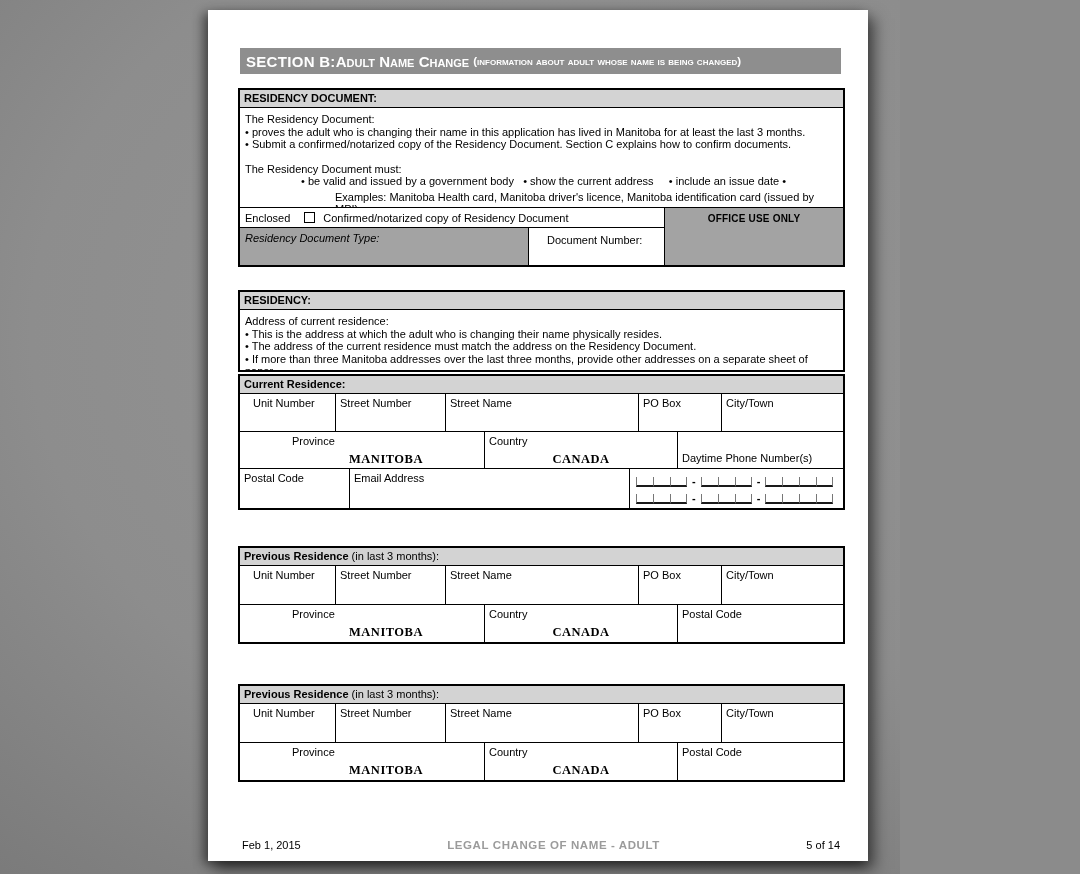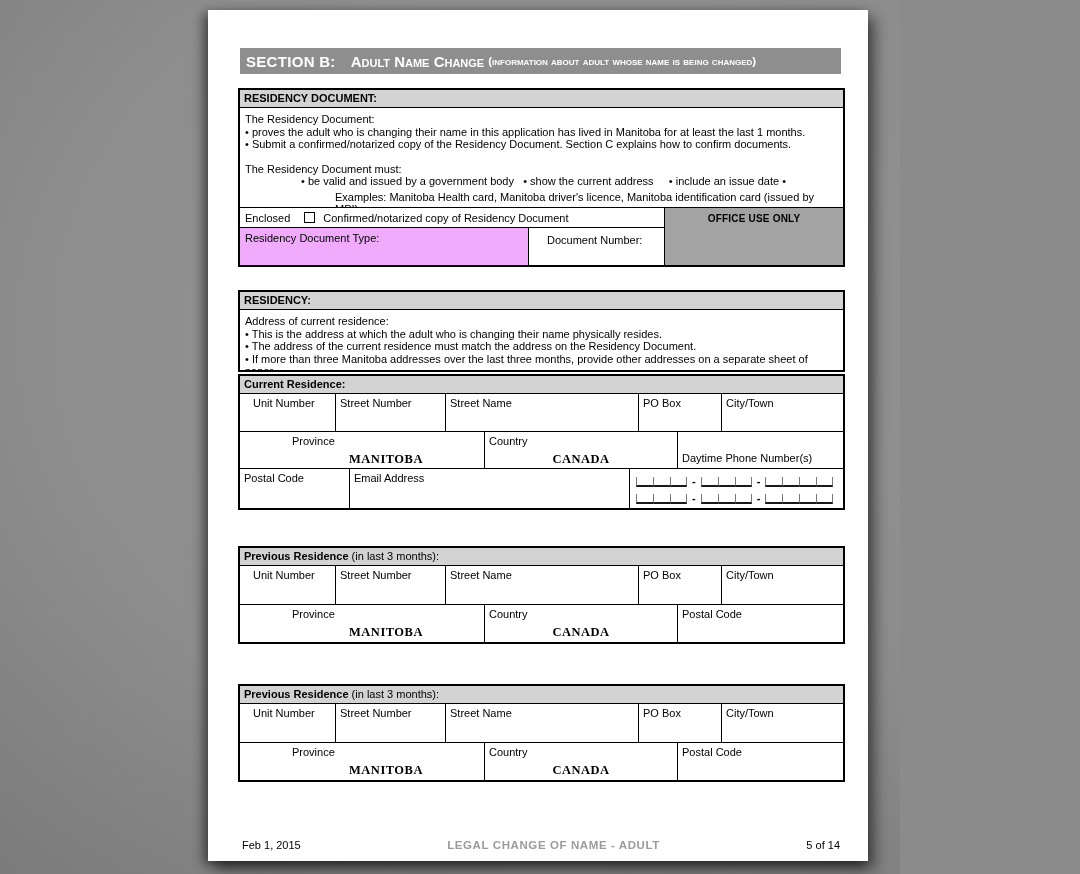--- a/index.html
+++ b/index.html
@@ -20,21 +20,21 @@
   .content { position:absolute; left:30px; top:0; width:607px; }
 
   
   .section-bar {
     margin:38px 0 0 2px; width:601px; height:26px;
     background:#8e8e8e; color:#ffffff;
     display:flex; align-items:center; padding-left:6px;
     white-space:nowrap;
   }
   .sec-prefix { font-size:15px; font-weight:bold; letter-spacing:0.3px; }
-  .sec-title  { font-variant:small-caps; font-size:15px; font-weight:bold; margin-left:15px; }
+  .sec-title  { font-variant:small-caps; font-size:15px; font-weight:bold; }
   .sec-sub    { font-variant:small-caps; font-size:11.5px; font-weight:bold; margin-left:4px; }
 
   
   .formbox { border:2px solid #000; width:607px; }
   .graybar {
     background:#d3d3d3; border-bottom:1px solid #000;
     font-size:11px; font-weight:bold; padding:2px 4px; line-height:13px;
   }
   .graybar .normal { font-weight:normal; }
   .tb { font-size:11px; line-height:12.5px; padding:5px 5px 4px 5px; }
@@ -47,21 +47,21 @@
   .rd-left { width:424px; }
   .enclosed-row {
     height:20px; display:flex; align-items:center;
     font-size:11px; padding-left:5px; border-bottom:1px solid #000;
   }
   .checkbox {
     display:inline-block; width:11px; height:11px;
     border:1.5px solid #000; background:#fff; margin:0 8px 0 14px;
   }
   .type-row { display:flex; height:37px; }
-  .type-cell { width:289px; background:#f0abfc; border-right:1px solid #000; padding:4px 5px; font-size:11px; }
+  .type-cell { width:289px; background:#a3a3a3; border-right:1px solid #000; padding:4px 5px; font-size:11px;font-style:italic; }
   .number-cell { flex:1; padding:6px 0 0 18px; font-size:11px; }
   .office-cell {
     flex:1; border-left:1.5px solid #000; background:#a3a3a3;
     text-align:center; font-weight:bold; font-size:10px; padding-top:5px; letter-spacing:0.2px;
   }
 
   
   .addr { border:2px solid #000; width:607px; }
   .addr .row { display:flex; border-top:1px solid #000; }
   .addr .row.first { border-top:none;padding-left:9px; }
@@ -108,21 +108,21 @@
         <span class="sec-title">Adult Name Change</span>
         <span class="sec-sub">(information about adult whose name is being changed)</span>
       </div>
 
       <div style="height:14px"></div>
 
       <div class="formbox">
         <div class="graybar">RESIDENCY DOCUMENT:</div>
         <div class="tb" style="height:99px; overflow:hidden;">
           <div>The Residency Document:</div>
-          <div>• proves the adult who is changing their name in this application has lived in Manitoba for at least the last 1 months.</div>
+          <div>• proves the adult who is changing their name in this application has lived in Manitoba for at least the last 3 months.</div>
           <div>• Submit a confirmed/notarized copy of the Residency Document. Section C explains how to confirm documents.</div>
           <div class="gap"></div>
           <div>The Residency Document must:</div>
           <div class="indent1">• be valid and issued by a government body   • show the current address     • include an issue date •</div>
           <div class="indent2">Examples: Manitoba Health card, Manitoba driver's licence, Manitoba identification card (issued by MPI)</div>
         </div>
         <div class="rd-bottom">
           <div class="rd-left">
             <div class="enclosed-row">
               <span>Enclosed</span>

